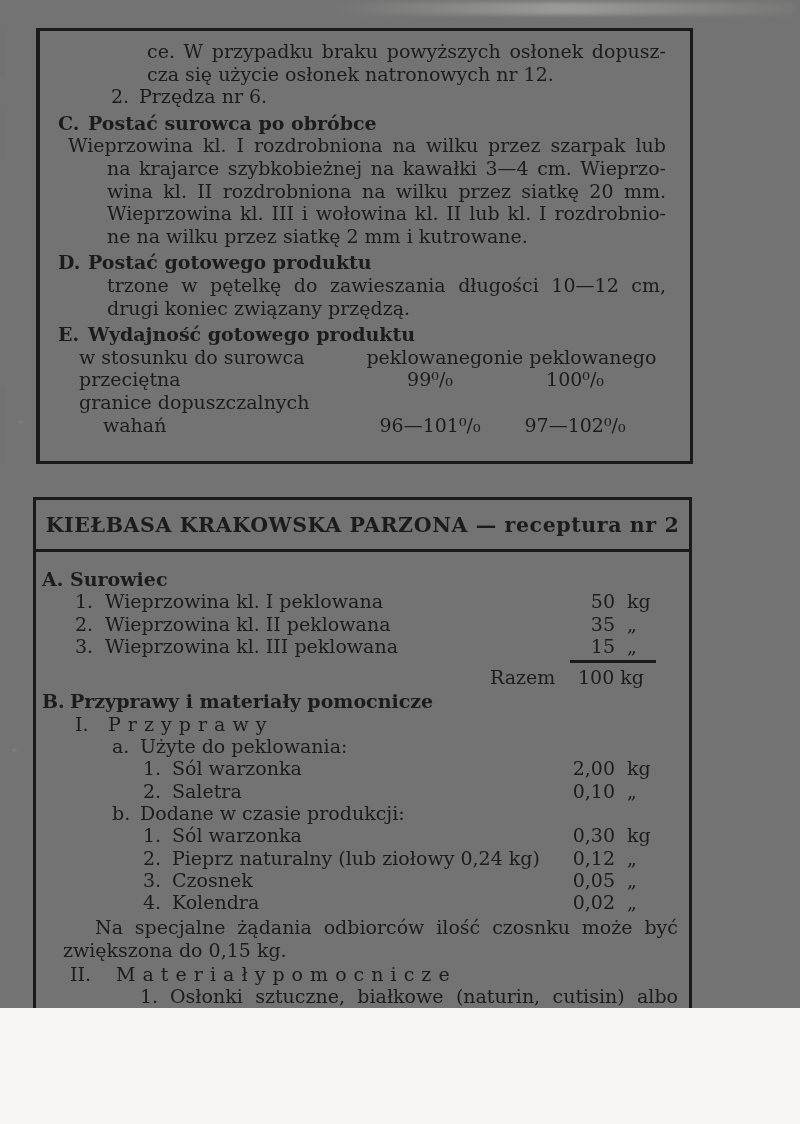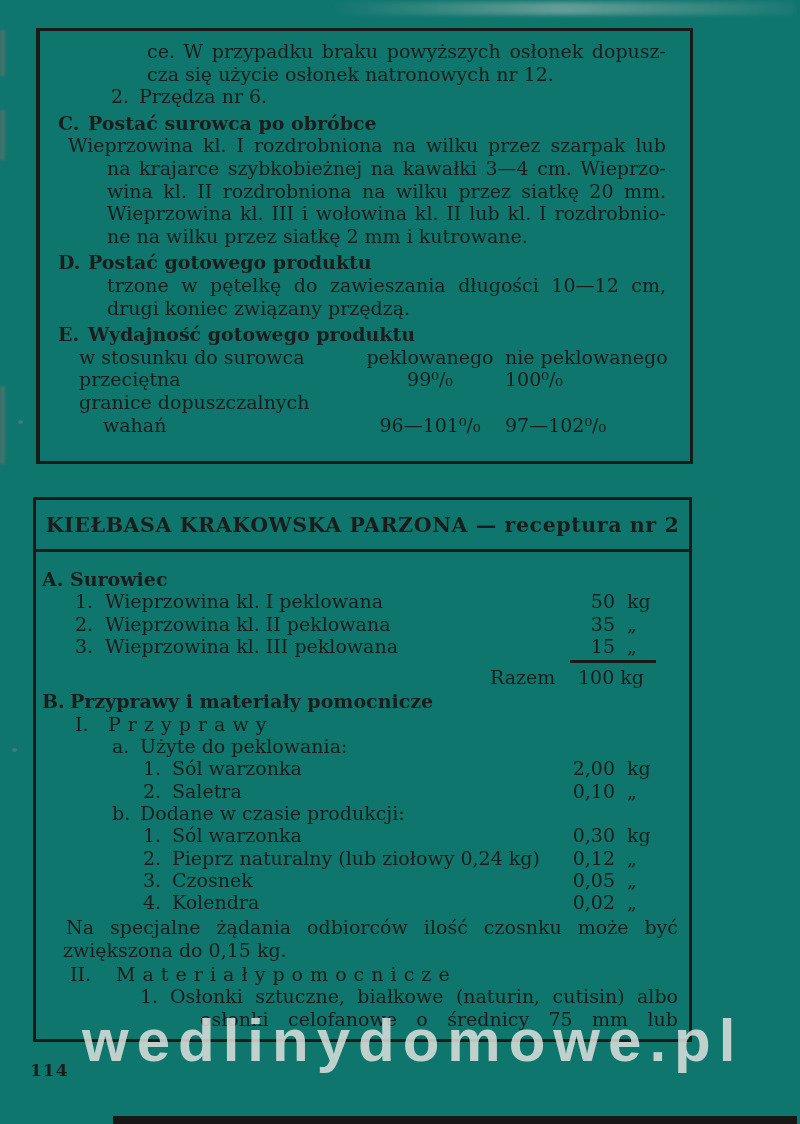--- a/index.html
+++ b/index.html
@@ -1,19 +1,19 @@
 <!DOCTYPE html>
 <html><head>
 <meta charset="utf-8">
 <style>
   html,body{margin:0;padding:0;}
   body{width:800px;height:1124px;background:#f6f5f1;}
   .page{
-    position:relative;width:800px;height:1124px;overflow:hidden;
-    background:#0f766e;
+    position:relative;width:800px;height:1008px;overflow:hidden;
+    background:#737373;
     font-family:"DejaVu Serif","Liberation Serif",serif;
     color:#1c1c1c;
   }
   
   .rbox{position:absolute;box-sizing:border-box;border:3px solid #1a1a1a;background:transparent;}
   #box1{left:36px;top:28px;width:657px;height:436px;border-left-width:4px;padding:9px 24px 0 18px;}
   #box2{left:33px;top:497px;width:659px;height:545px;}
   .b2head{height:49px;border-bottom:3px solid #1a1a1a;display:flex;align-items:center;justify-content:center;
           font-weight:bold;font-size:20.5px;letter-spacing:0.6px;white-space:nowrap;}
   .b2body{position:relative;padding:16px 0 0 0;}
@@ -27,35 +27,35 @@
   .mt3{margin-top:3px;}
   
   .hang{margin-left:89px;}
   .i2num{display:inline-block;width:28px;margin-left:53px;}
   .sletter{display:inline-block;width:30px;font-weight:bold;}
   .pfirst{margin-left:10px;}
   .pcont{margin-left:49px;}
   .elab{margin-left:21px;}
   .elab2{margin-left:45px;}
   .ec1{position:absolute;left:292px;width:160px;text-align:center;}
-  .ec2{position:absolute;left:447px;width:180px;text-align:left;}
+  .ec2{position:absolute;left:427px;width:180px;text-align:center;}
   
   .abletter{display:inline-block;width:28px;margin-left:6px;font-weight:bold;}
   .inum{display:inline-block;width:30px;margin-left:39px;}
   .qty{position:absolute;left:504px;width:75px;text-align:right;}
   .unit{position:absolute;left:591px;}
   .romnum1{display:inline-block;width:25px;margin-left:39px;}
   .romnum2{display:inline-block;width:38px;margin-left:34px;}
   .spaced{letter-spacing:0.5px;margin-left:8px;}
   .gletter{display:inline-block;width:28px;margin-left:76px;}
   .snum{display:inline-block;width:29px;margin-left:107px;}
   .sumrule{height:3px;background:#1a1a1a;width:86px;margin:3px 0 3px 534px;}
   .totlabel{position:absolute;left:454px;}
   .totval{position:absolute;left:542px;}
-  .note1{margin-left:30px;margin-right:11px;}
+  .note1{margin-left:59px;margin-right:11px;}
   .note2{margin-left:27px;}
   .oline1{margin-left:104px;margin-right:11px;}
   .oline2{margin-left:164px;margin-right:11px;}
   .onum{display:inline-block;width:30px;}
   
   .pagenum{position:absolute;left:30px;top:1060px;font-size:17px;font-weight:bold;letter-spacing:1px;}
   .watermark{
     position:absolute;left:82px;top:1011px;z-index:6;
     font-family:"Liberation Sans","DejaVu Sans",sans-serif;
     font-weight:bold;font-size:60px;letter-spacing:8px;line-height:1;

